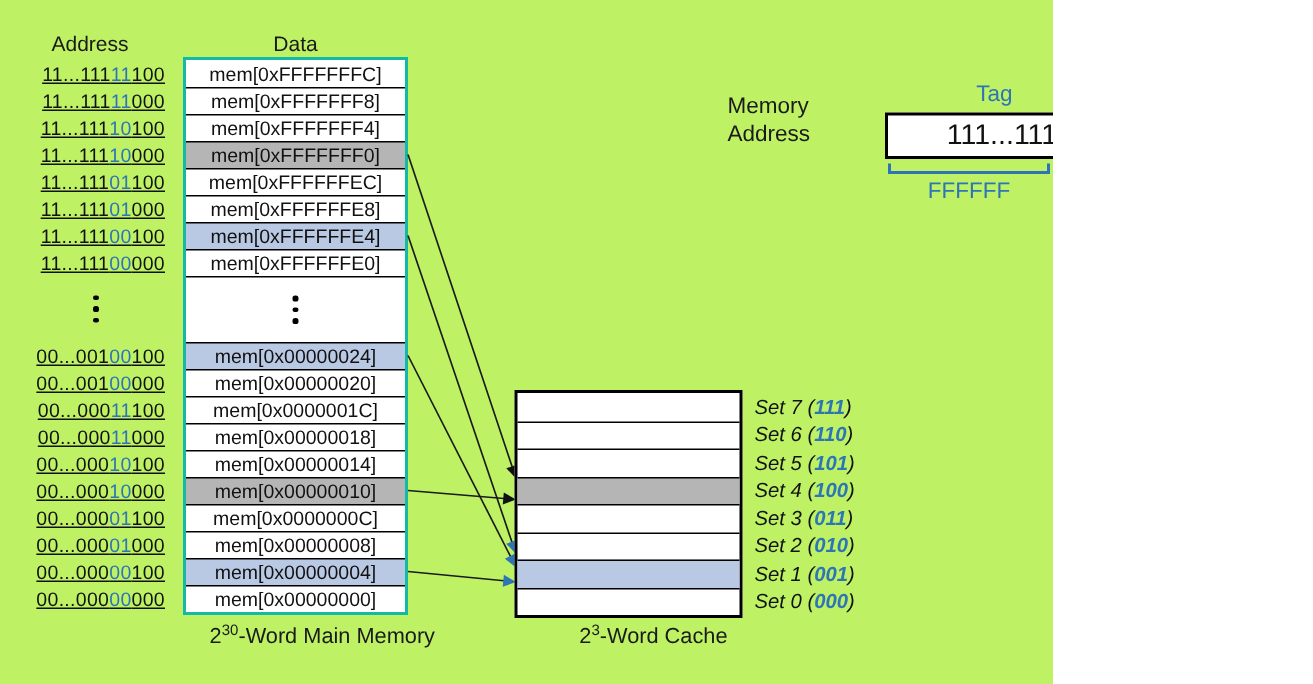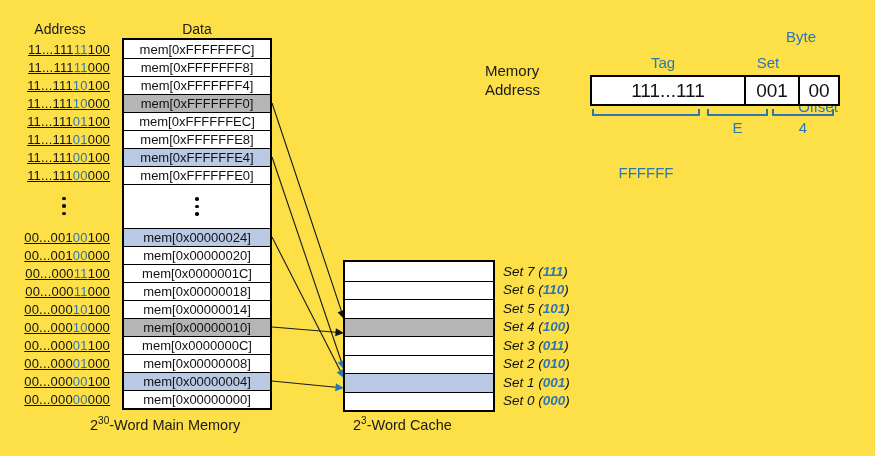--- a/index.html
+++ b/index.html
@@ -1,49 +1,49 @@
 <!DOCTYPE html>
 <html><head>
 <meta charset="utf-8">
 <style>
   html,body{margin:0;padding:0;background:#fff;}
-  .canvas{position:relative;width:875px;height:456px;background:#fde047;overflow:hidden;
+  .canvas{position:relative;width:702px;height:456px;background:#bef264;overflow:hidden;
           font-family:"Liberation Sans",sans-serif;color:#111;
           --blue:#2e75b6;--blue-fill:#b9c9e4;--gray-fill:#b5b5b5;}
   .hdr{position:absolute;font-size:14px;color:#1a1a1a;text-align:center;}
   #hdr-address{left:10px;top:21px;width:100px;}
   #hdr-data{left:122px;top:21px;width:150px;}
   
   #addr-col{position:absolute;left:0;top:40px;width:110px;text-decoration:underline;}
   .arow{height:18px;display:flex;align-items:center;justify-content:flex-end;
         font-size:13px;letter-spacing:.2px;white-space:pre;}
   .arow.ell{height:44px;justify-content:center;padding-left:18px;}
   .bl{color:var(--blue);}
   
-  #mem-table{position:absolute;left:122px;top:38px;width:150px;border:2px solid #000000;
+  #mem-table{position:absolute;left:122px;top:38px;width:150px;border:2px solid #14b8a6;
              background:#fff;box-sizing:border-box;}
   .mrow{height:18px;border-top:1px solid #000;box-sizing:border-box;display:flex;
         align-items:center;justify-content:center;font-size:13px;}
   .mrow:first-child{border-top:none;}
   .mrow.ell{height:44px;}
   .bg-gray{background:var(--gray-fill);}
   .bg-blue{background:var(--blue-fill);}
   .dots{display:flex;flex-direction:column;align-items:center;gap:4px;}
   .dot{width:3.5px;height:3.5px;border-radius:50%;background:#000;}
   
   #cache-table{position:absolute;left:343px;top:260px;width:152px;border:2px solid #000;
                background:#fff;box-sizing:border-box;}
   .crow{height:18.5px;border-top:1px solid #000;box-sizing:border-box;}
   .crow:first-child{border-top:none;}
   
   #set-labels{position:absolute;left:503px;top:262px;}
   .slrow{height:18.5px;display:flex;align-items:center;font-size:13.5px;white-space:pre;font-style:italic;}
   .slrow .bits{color:var(--blue);font-weight:600;}
   
-  .caption{position:absolute;font-size:14.5px;text-align:left;color:#1a1a1a;}
+  .caption{position:absolute;font-size:14.5px;text-align:right;color:#1a1a1a;}
   .caption sup{font-size:10px;}
   #mem-caption{left:90px;width:200px;top:415px;}
   #cache-caption{left:353px;width:132px;top:415px;}
   
   #mem-addr-label{position:absolute;left:485px;top:61px;font-size:15px;line-height:19px;color:#1a1a1a;}
   .flabel{position:absolute;font-size:15px;color:var(--blue);text-align:center;}
   #lbl-byte{left:771px;top:28px;width:60px;}
   #lbl-tag{left:635px;top:54px;width:56px;}
   #lbl-set{left:748px;top:54px;width:40px;}
   #lbl-offset{left:788px;top:54px;width:60px;margin-top:44px;}
@@ -53,21 +53,21 @@
   #cell-tag{width:154px;border-right:2px solid #000;justify-content:space-between;
             padding:0 9px;box-sizing:border-box;}
   #cell-set{width:52px;border-right:2px solid #000;}
   #cell-offset{flex:1;}
   .brace{position:absolute;top:109px;height:7px;border-left:2px solid var(--blue);
          border-right:2px solid var(--blue);border-bottom:2px solid var(--blue);box-sizing:border-box;}
   #brace-tag{left:592px;width:108px;}
   #brace-mid{left:707px;width:61px;}
   #brace-low{left:772px;width:62px;}
   .hexlabel{position:absolute;top:119px;font-size:15px;color:var(--blue);text-align:center;}
-  #hex-tag{left:592px;width:108px;margin-top:45px;}
+  #hex-tag{left:592px;width:108px;}
   #hex-mid{left:707px;width:61px;}
   #hex-low{left:772px;width:62px;}
   #arrows{position:absolute;left:0;top:0;pointer-events:none;}
 </style>
 </head>
 <body>
 
 <div class="canvas" style="--blue: #2e75b6; --blue-fill: #b9c9e4; --gray-fill: #b5b5b5;">
 
   <div class="hdr" id="hdr-address">Address</div>

